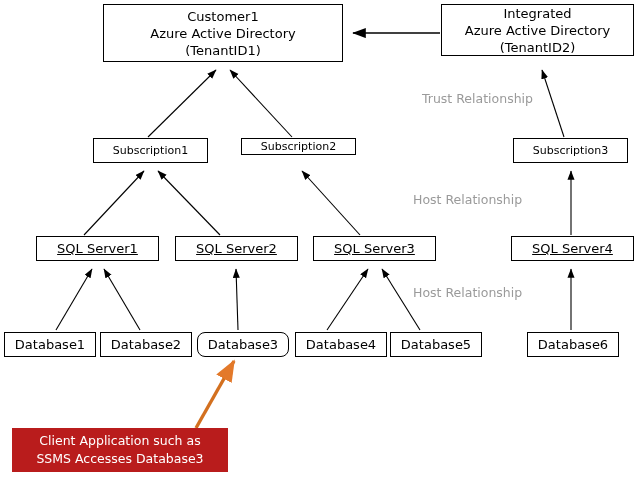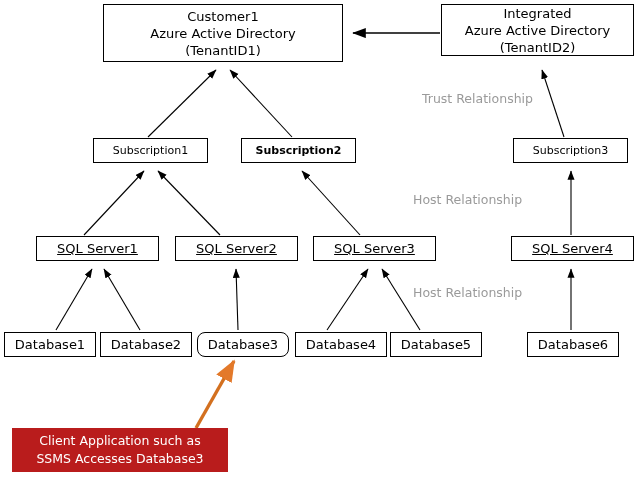--- a/index.html
+++ b/index.html
@@ -125,21 +125,21 @@
 
   <div class="node node-aad" style="left:441px; top:4px; width:193px; height:52px;">
     <span class="line">Integrated</span>
     <span class="line">Azure Active Directory</span>
     <span class="line">(TenantID2)</span>
   </div>
 
   <div class="node node-sub" style="left:93px; top:138px; width:115px; height:25px;">
     <span class="line">Subscription1</span>
   </div>
-  <div class="node node-sub" style="left:241px; top:138px; width:115px; height:25px;font-weight:bold;">
+  <div class="node node-sub" style="left:241px; top:138px; width:115px; height:17px;">
     <span class="line">Subscription2</span>
   </div>
   <div class="node node-sub" style="left:513px; top:138px; width:115px; height:25px;">
     <span class="line">Subscription3</span>
   </div>
 
   <div class="node node-srv" style="left:36px; top:236px; width:123px; height:25px;">
     <span class="line">SQL Server1</span>
   </div>
   <div class="node node-srv" style="left:175px; top:236px; width:123px; height:25px;">

